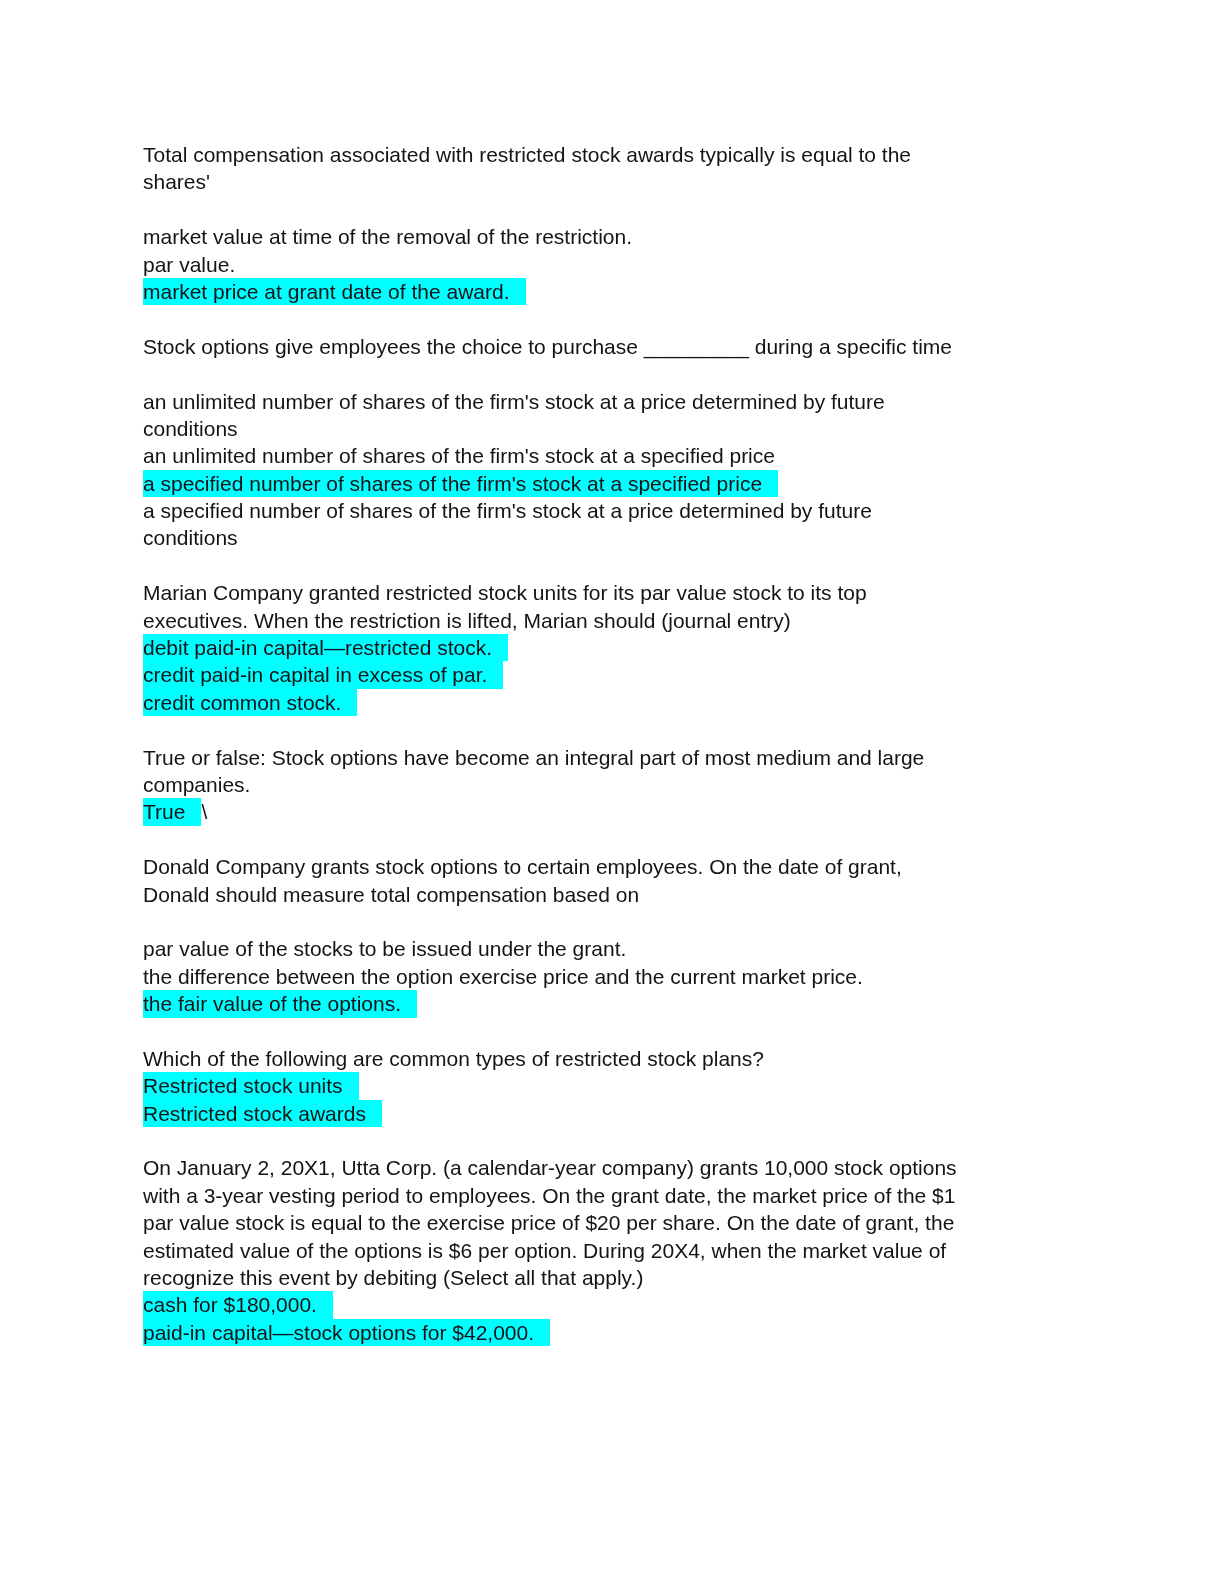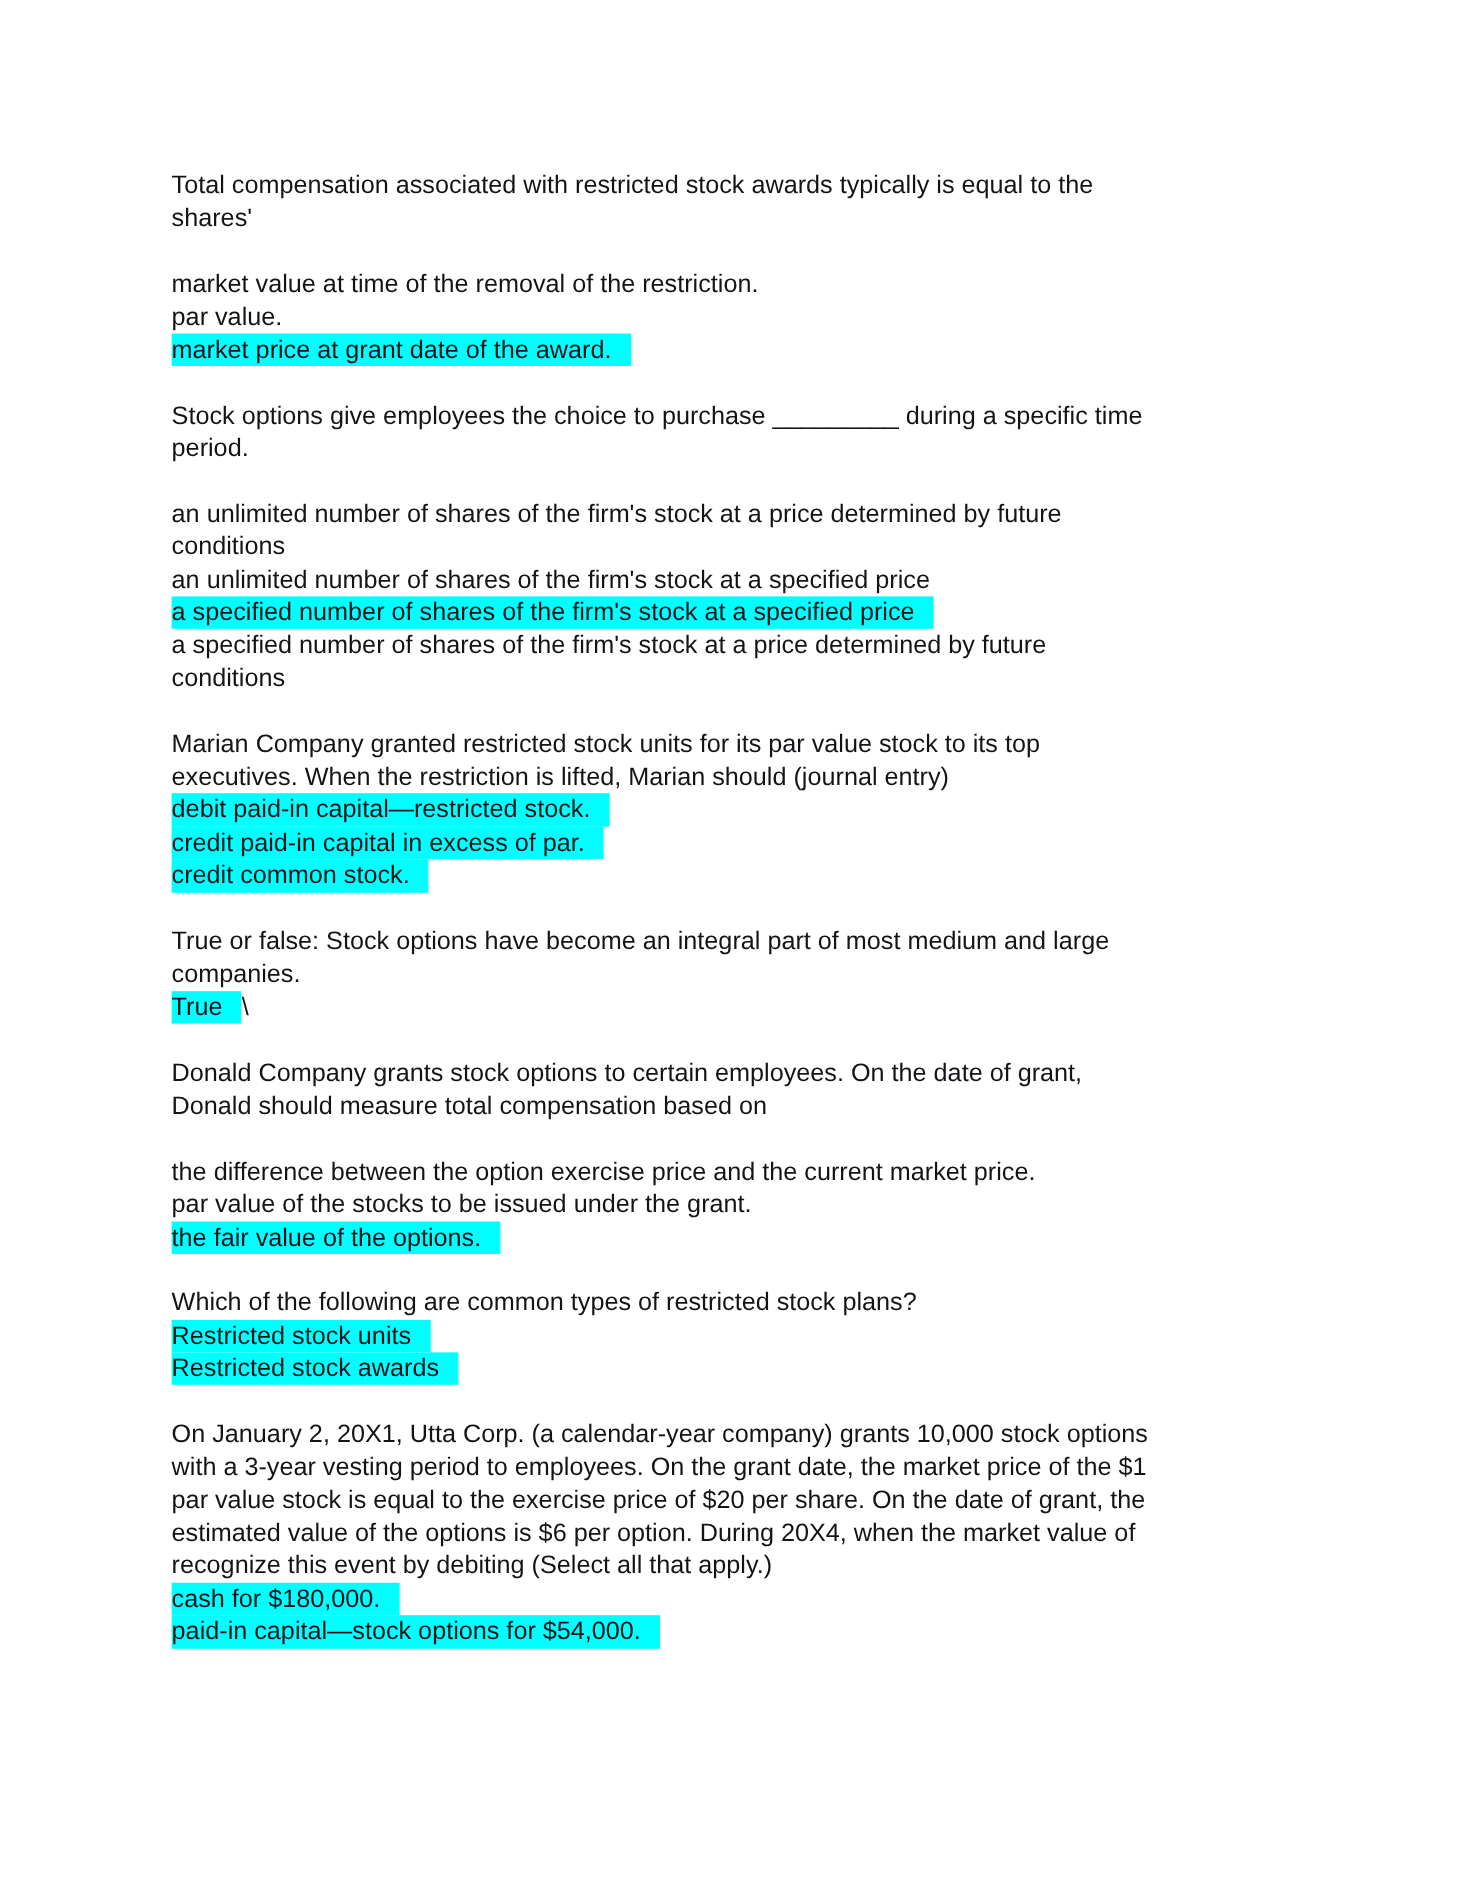--- a/index.html
+++ b/index.html
@@ -43,21 +43,20 @@
 <div class="page">
   <div>
       <div class="line"><span class="seg">Total compensation associated with restricted stock awards typically is equal to the</span></div>
       <div class="line"><span class="seg">shares'</span></div>
       <div class="line"></div>
       <div class="line"><span class="seg">market value at time of the removal of the restriction.</span></div>
       <div class="line"><span class="seg">par value.</span></div>
       <div class="line"><span class="seg hl">market price at grant date of the award.</span></div>
       <div class="line"></div>
       <div class="line"><span class="seg">Stock options give employees the choice to purchase _________ during a specific time</span></div>
-      <div class="line"><span class="seg">period.</span></div>
       <div class="line"></div>
       <div class="line"><span class="seg">an unlimited number of shares of the firm's stock at a price determined by future</span></div>
       <div class="line"><span class="seg">conditions</span></div>
       <div class="line"><span class="seg">an unlimited number of shares of the firm's stock at a specified price</span></div>
       <div class="line"><span class="seg hl">a specified number of shares of the firm's stock at a specified price</span></div>
       <div class="line"><span class="seg">a specified number of shares of the firm's stock at a price determined by future</span></div>
       <div class="line"><span class="seg">conditions</span></div>
       <div class="line"></div>
       <div class="line"><span class="seg">Marian Company granted restricted stock units for its par value stock to its top</span></div>
       <div class="line"><span class="seg">executives. When the restriction is lifted, Marian should (journal entry)</span></div>
@@ -65,29 +64,29 @@
       <div class="line"><span class="seg hl">credit paid-in capital in excess of par.</span></div>
       <div class="line"><span class="seg hl">credit common stock.</span></div>
       <div class="line"></div>
       <div class="line"><span class="seg">True or false: Stock options have become an integral part of most medium and large</span></div>
       <div class="line"><span class="seg">companies.</span></div>
       <div class="line"><span class="seg hl">True</span><span class="seg">\</span></div>
       <div class="line"></div>
       <div class="line"><span class="seg">Donald Company grants stock options to certain employees. On the date of grant,</span></div>
       <div class="line"><span class="seg">Donald should measure total compensation based on</span></div>
       <div class="line"></div>
+      <div class="line"><span class="seg">par value of the stocks to be issued under the grant.</span></div>
       <div class="line"><span class="seg">the difference between the option exercise price and the current market price.</span></div>
-      <div class="line"><span class="seg">par value of the stocks to be issued under the grant.</span></div>
       <div class="line"><span class="seg hl">the fair value of the options.</span></div>
       <div class="line"></div>
       <div class="line"><span class="seg">Which of the following are common types of restricted stock plans?</span></div>
       <div class="line"><span class="seg hl">Restricted stock units</span></div>
       <div class="line"><span class="seg hl">Restricted stock awards</span></div>
       <div class="line"></div>
       <div class="line"><span class="seg">On January 2, 20X1, Utta Corp. (a calendar-year company) grants 10,000 stock options</span></div>
       <div class="line"><span class="seg">with a 3-year vesting period to employees. On the grant date, the market price of the $1</span></div>
       <div class="line"><span class="seg">par value stock is equal to the exercise price of $20 per share. On the date of grant, the</span></div>
       <div class="line"><span class="seg">estimated value of the options is $6 per option. During 20X4, when the market value of</span></div>
       <div class="line"><span class="seg">recognize this event by debiting (Select all that apply.)</span></div>
       <div class="line"><span class="seg hl">cash for $180,000.</span></div>
-      <div class="line"><span class="seg hl">paid-in capital—stock options for $54,000.</span></div>
+      <div class="line"><span class="seg hl">paid-in capital—stock options for $42,000.</span></div>
     </div>
 </div>
 
 </body></html>

